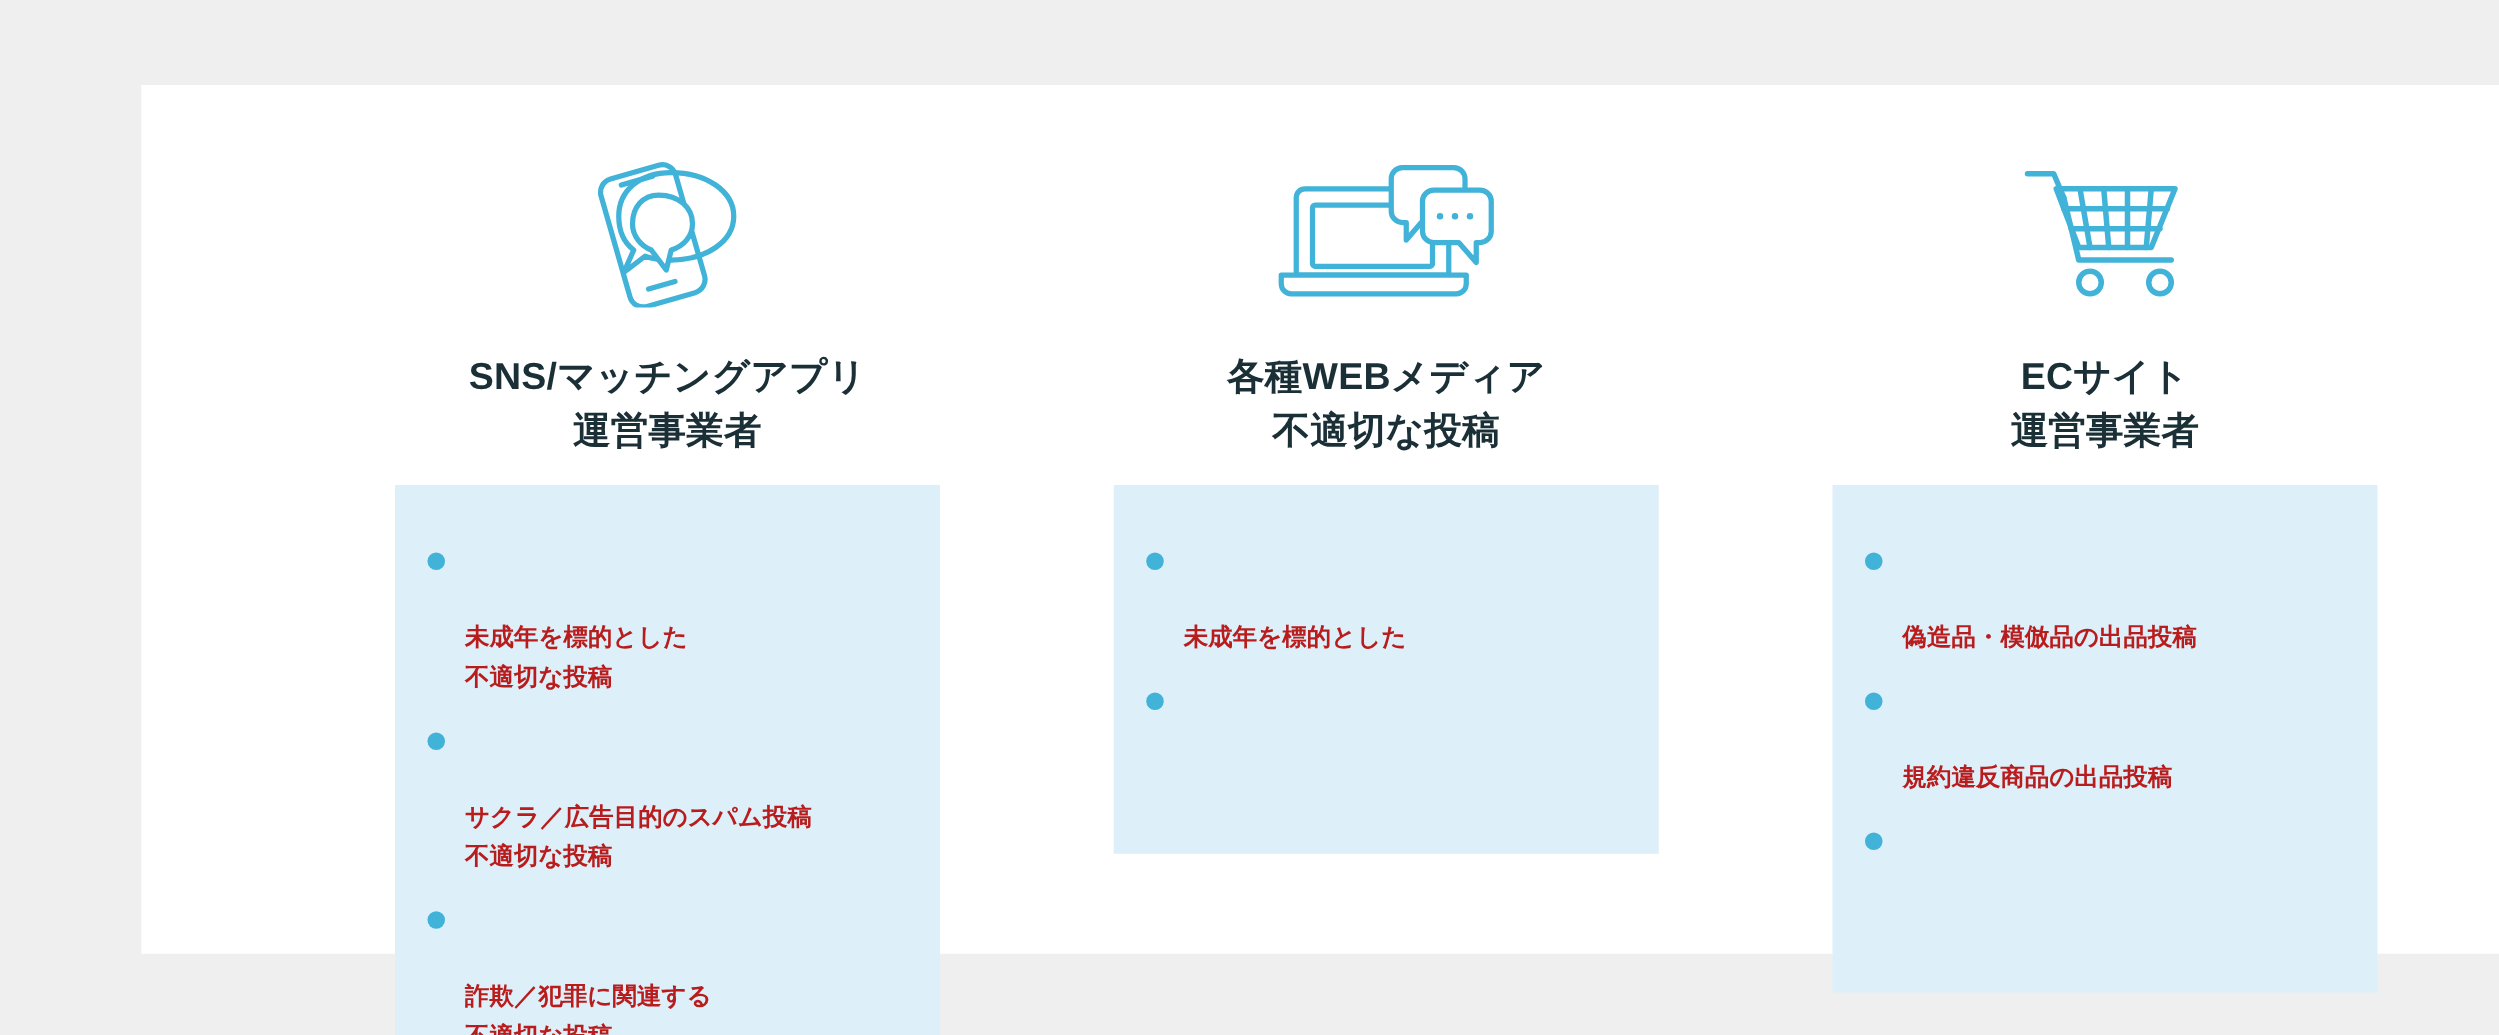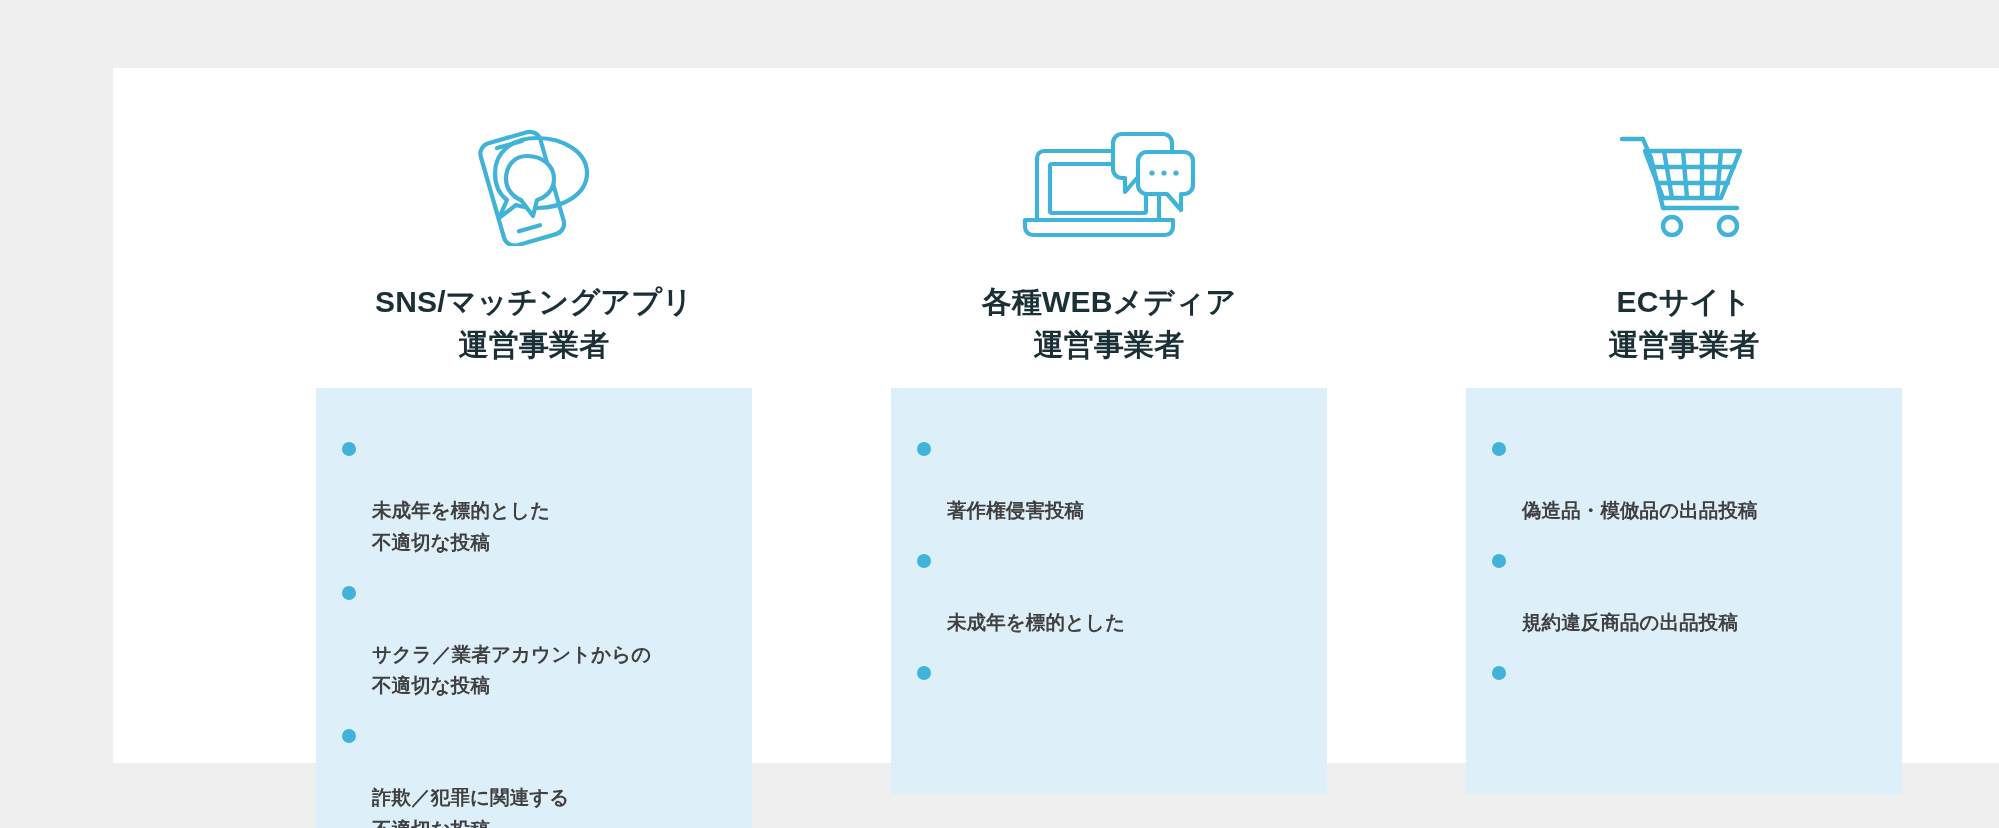--- a/index.html
+++ b/index.html
@@ -58,21 +58,21 @@
     flex-direction:column;
     justify-content:flex-start;
   }
   .list-box.center { justify-content:center; }
   .list {
     list-style:none;
     padding:0 18px 0 56px;
   }
   .list li {
     position:relative;
-    color:#404040;
+    color:#b91c1c;
     font-size:19.5px;
     line-height:1.62;
     font-weight:700;
     letter-spacing:0.1px;
     white-space:pre-line;
     margin-bottom:17px;
   }
   .list li:last-child { margin-bottom:0; }
   .bullet {
     position:absolute;
@@ -111,21 +111,21 @@
 運営事業者</div>
       <div class="list-box">
         <ul class="list">
           <li>
             <span class="bullet"></span>
             <span>未成年を標的とした
 不適切な投稿</span>
           </li>
           <li>
             <span class="bullet"></span>
-            <span>サクラ／業者アカウントからの
+            <span>サクラ／広告目的のスパム投稿
 不適切な投稿</span>
           </li>
           <li>
             <span class="bullet"></span>
             <span>詐欺／犯罪に関連する
 不適切な投稿</span>
           </li>
         </ul>
       </div>
     </div>
@@ -144,27 +144,23 @@
                    v-26 a9 9 0 0 0 -9 -9 z" fill="#ffffff"></path>
 
           <path d="M128 26 a9 9 0 0 0 -9 9 v24 a9 9 0 0 0 9 9 h20 l14 16 l0 -16 h3 a9 9 0 0 0 9 -9
                    v-24 a9 9 0 0 0 -9 -9 z" fill="#ffffff"></path>
           <circle cx="133" cy="47" r="2.6" fill="#41b2d8" stroke="none"></circle>
           <circle cx="145" cy="47" r="2.6" fill="#41b2d8" stroke="none"></circle>
           <circle cx="157" cy="47" r="2.6" fill="#41b2d8" stroke="none"></circle>
         </svg>
       </div>
       <div class="card-title">各種WEBメディア
-運営事業者</div>
+不適切な投稿</div>
       <div class="list-box center">
         <ul class="list">
-          <li>
-            <span class="bullet"></span>
-            <span>著作権侵害投稿</span>
-          </li>
           <li>
             <span class="bullet"></span>
             <span>未成年を標的とした</span>
           </li>
           <li>
             <span class="bullet"></span>
             
           </li>
         </ul>
       </div>

